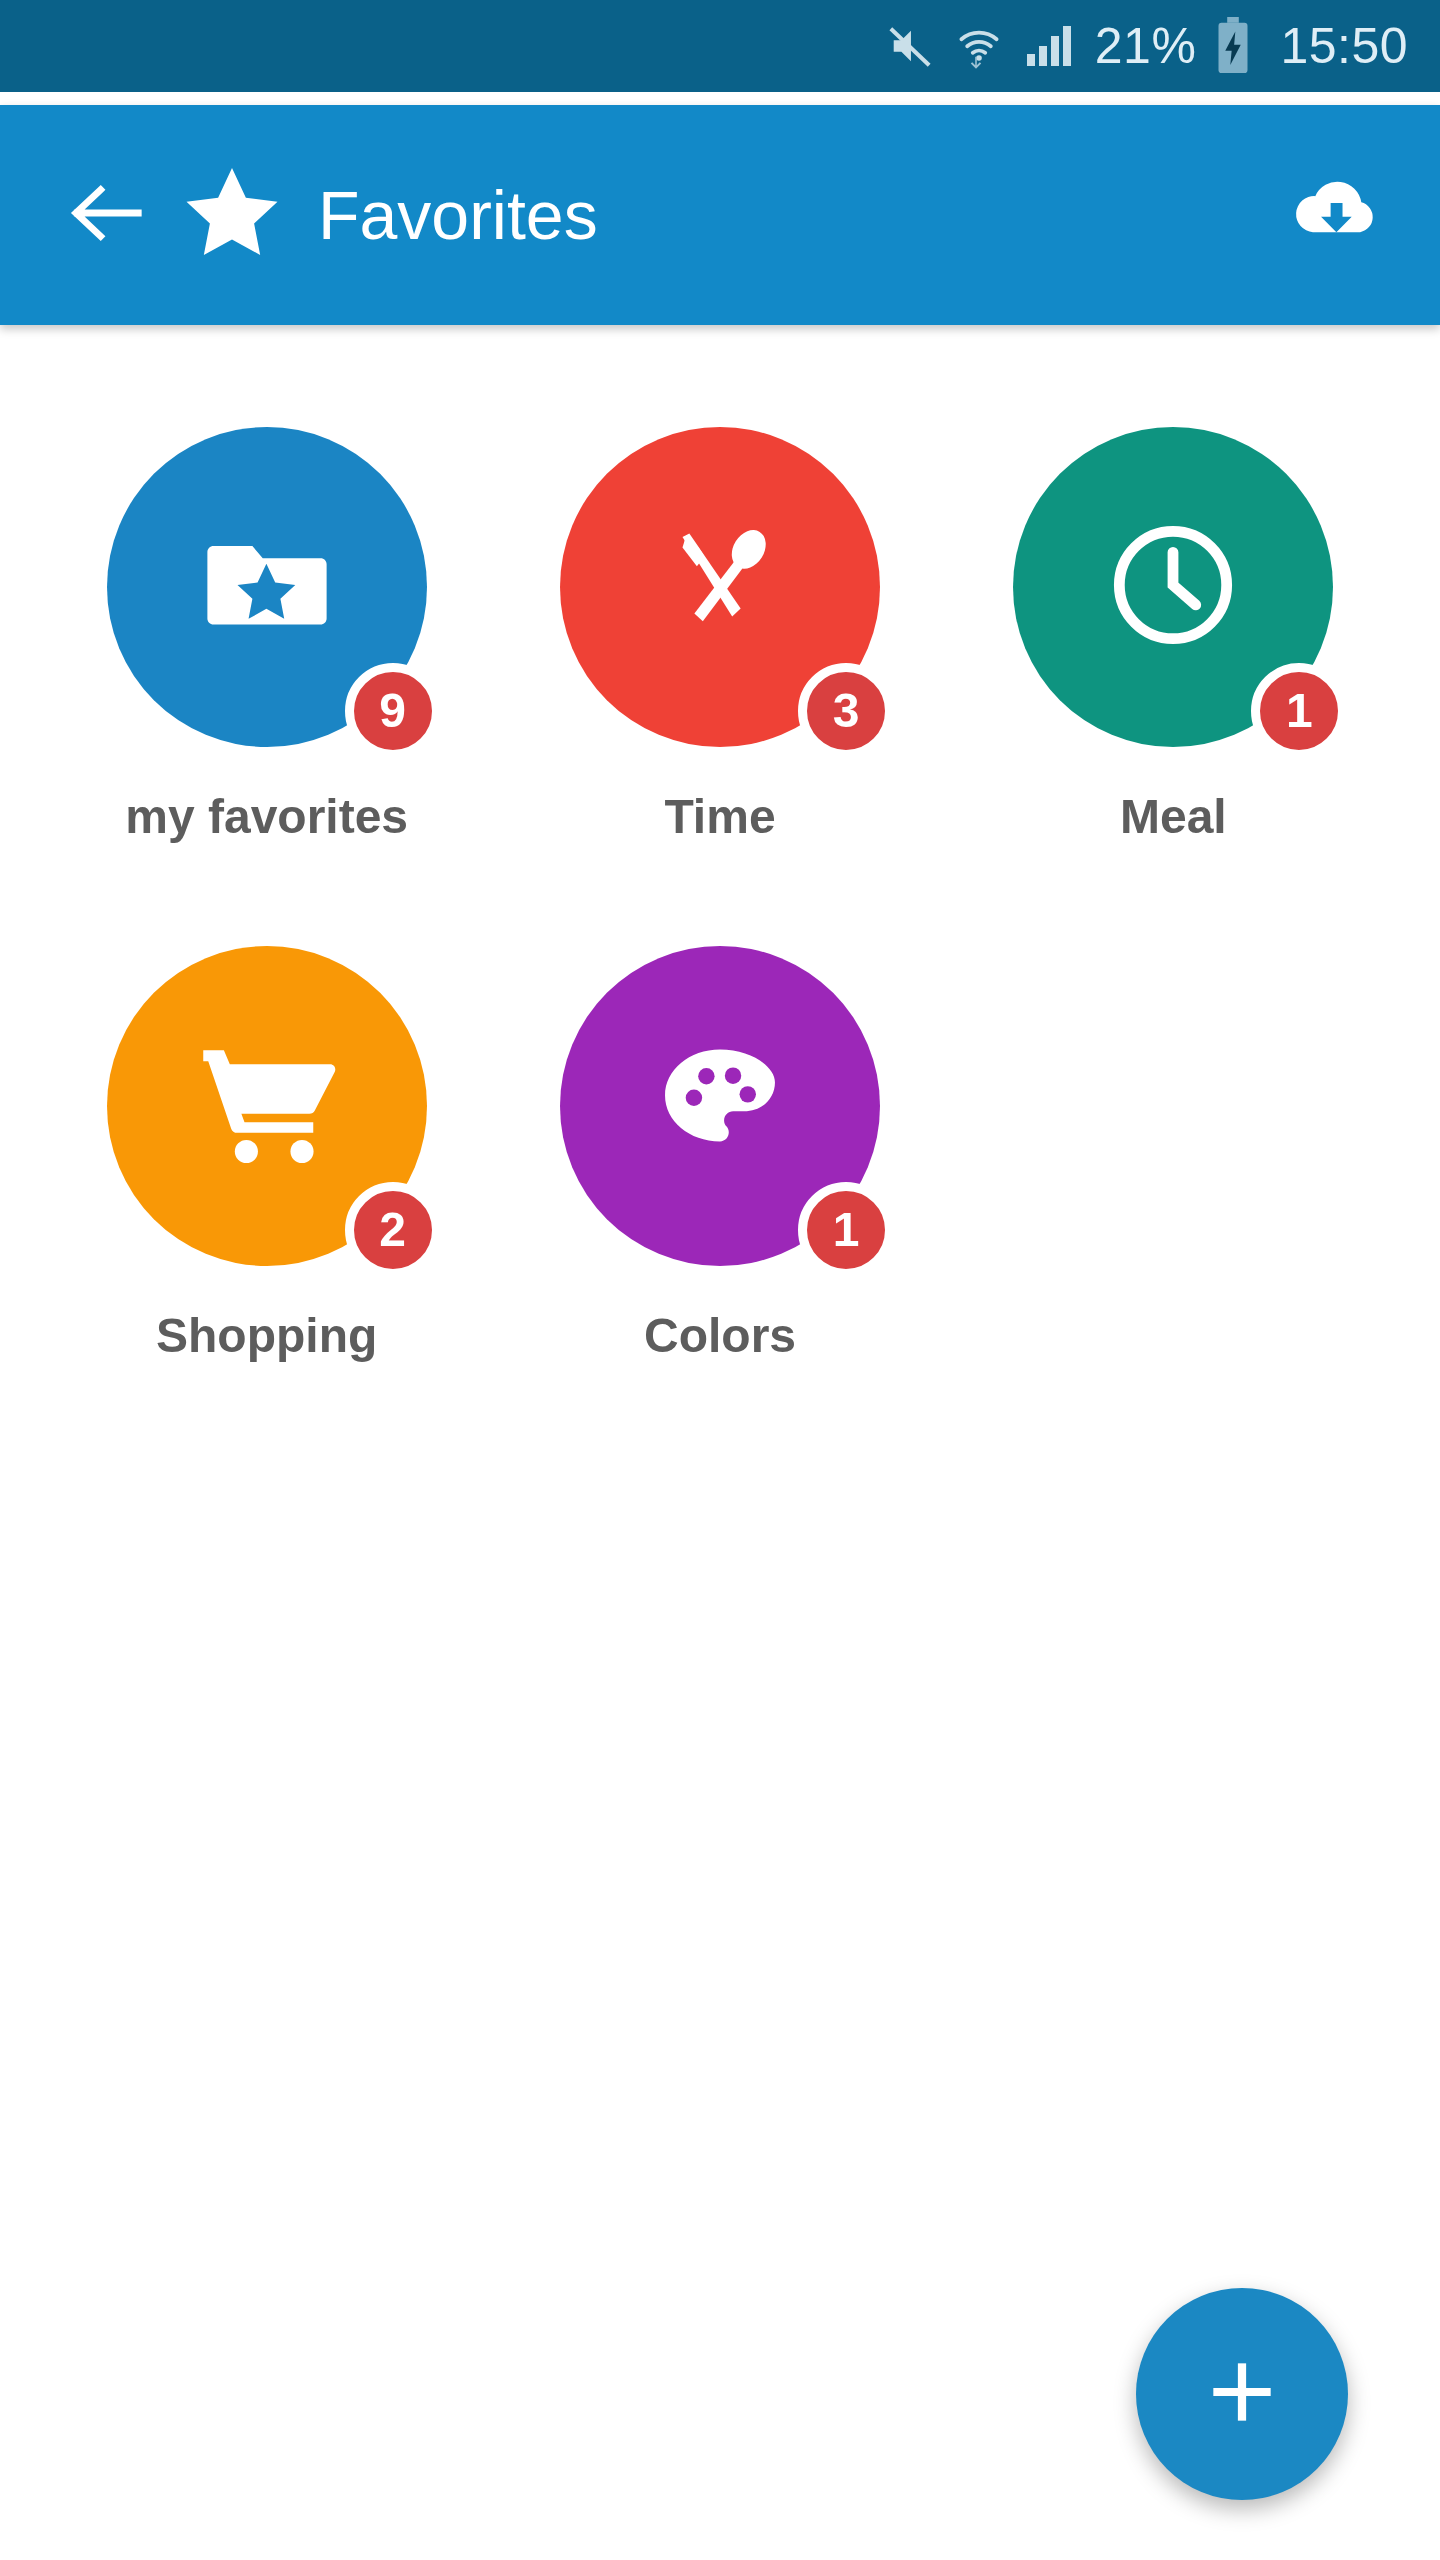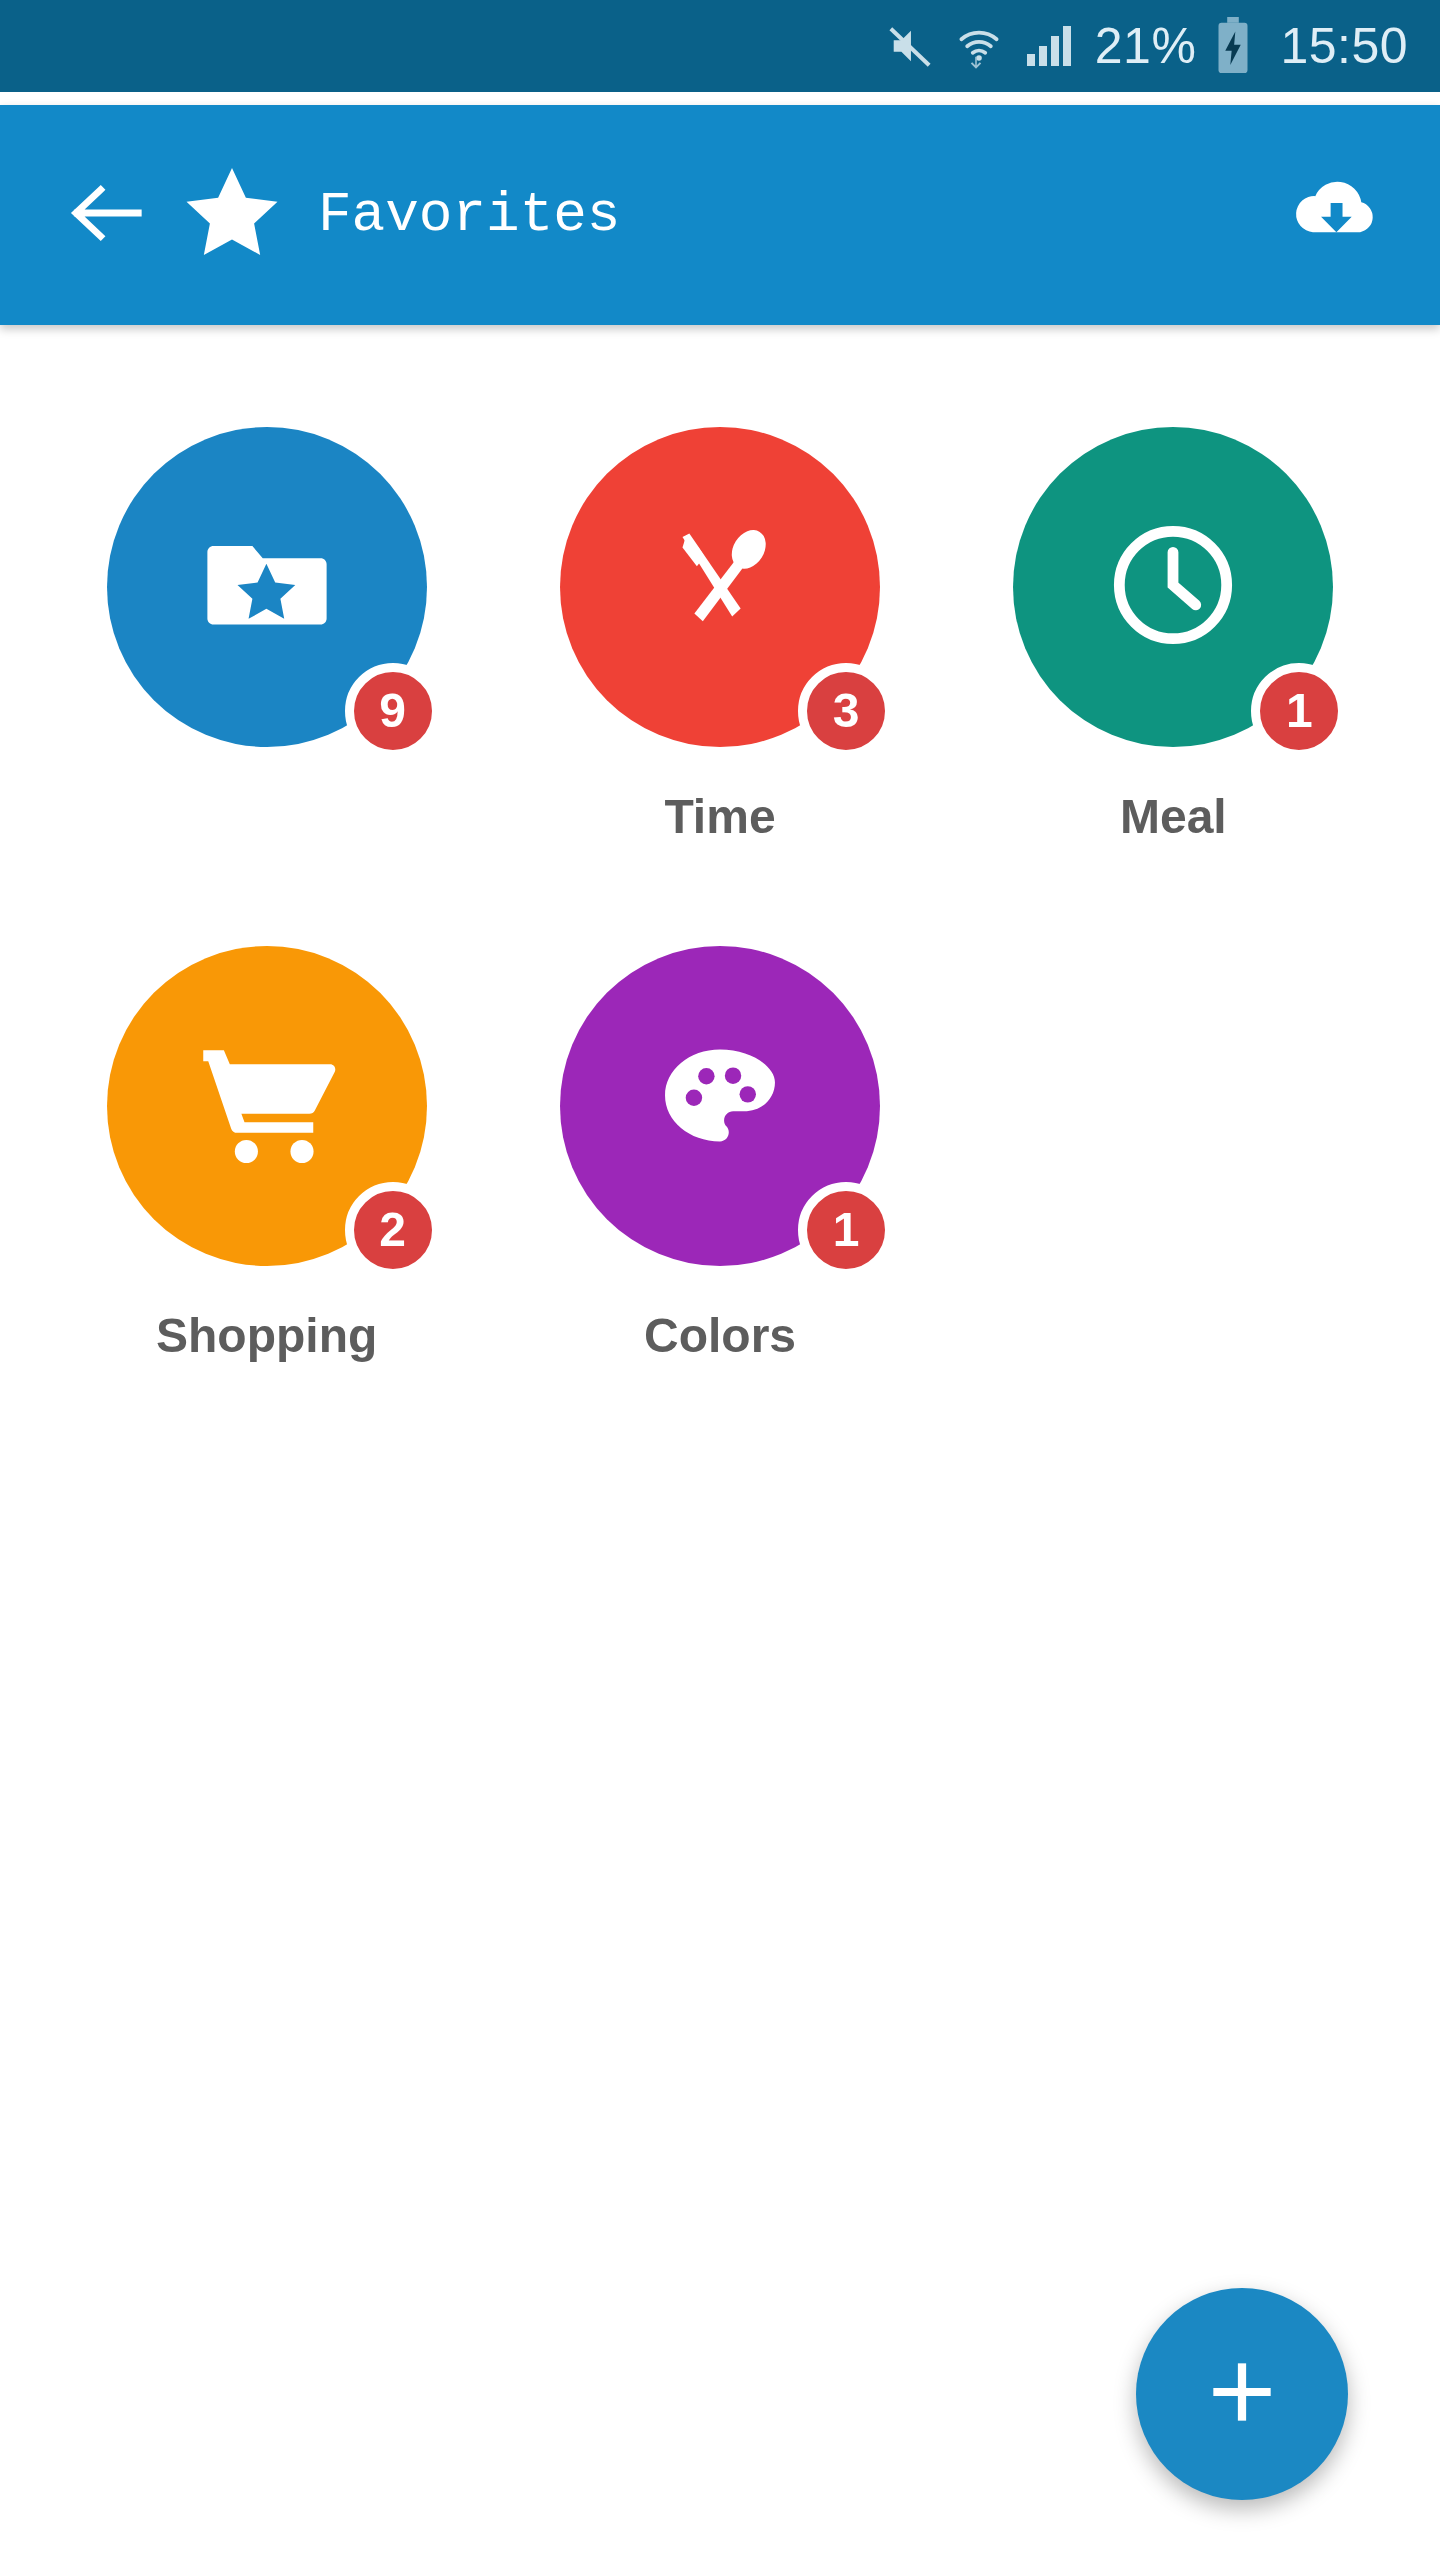--- a/index.html
+++ b/index.html
@@ -33,22 +33,22 @@
     display:flex; align-items:center;
     box-shadow:0 4px 9px rgba(0,0,0,0.22);
     z-index:5;
   }
   .back-btn{
     width:120px; height:120px; margin-left:46px;
     display:flex; align-items:center; justify-content:center;
   }
   .title-star{ margin-left:14px; display:flex; align-items:center; }
   .app-title{
-    color:#ffffff; font-size:56px; margin-left:34px;
-    font-family:Liberation Mono, monospace; line-height:1;
+    color:#ffffff; font-size:68px; margin-left:34px;
+    font-family:Liberation Sans, sans-serif; line-height:1;
   }
   .appbar-spacer{ flex:1; }
   .cloud-btn{
     width:120px; height:120px; margin-right:44px;
     display:flex; align-items:center; justify-content:center;
   }
 
   
   .content{
     position:absolute; top:325px; left:0; width:1440px; height:2235px;
@@ -184,20 +184,21 @@
           <div class="circle" style="background:#1b85c4;">
             <span>
               <svg width="146" height="146" viewBox="0 0 24 24">
                 <path fill="#ffffff" d="M3.2 5.6h6.4l1.7 2h9.5c.6 0 1 .45 1 1v8.9c0 .55-.45 1-1 1H3.2c-.55 0-1-.45-1-1V6.6c0-.55.45-1 1-1z"></path>
                 <path fill="#1b85c4" d="M11.9 8.5l1.45 3.1 3.3.4-2.45 2.25.63 3.3-2.93-1.63-2.93 1.63.63-3.3-2.45-2.25 3.3-.4z"></path>
               </svg>
             </span>
           </div>
           <div class="badge">9</div>
         </div>
+        <div class="tile-label">my favorites</div>
       </div>
 
       <div class="tile">
         <div class="circle-wrap">
           <div class="circle" style="background:#ef4136;">
             <span>
               <svg width="150" height="150" viewBox="0 0 24 24">
                 <g fill="#ffffff">
                   <path d="M6.0 4.3l1.1-.55 8.2 12.0-1.35 1.3z"></path>
                   <path d="M6.6 4.0c1.2 1.0 2.4 2.4 2.9 3.5l-1.2 1.5L6.0 6.0z"></path>

